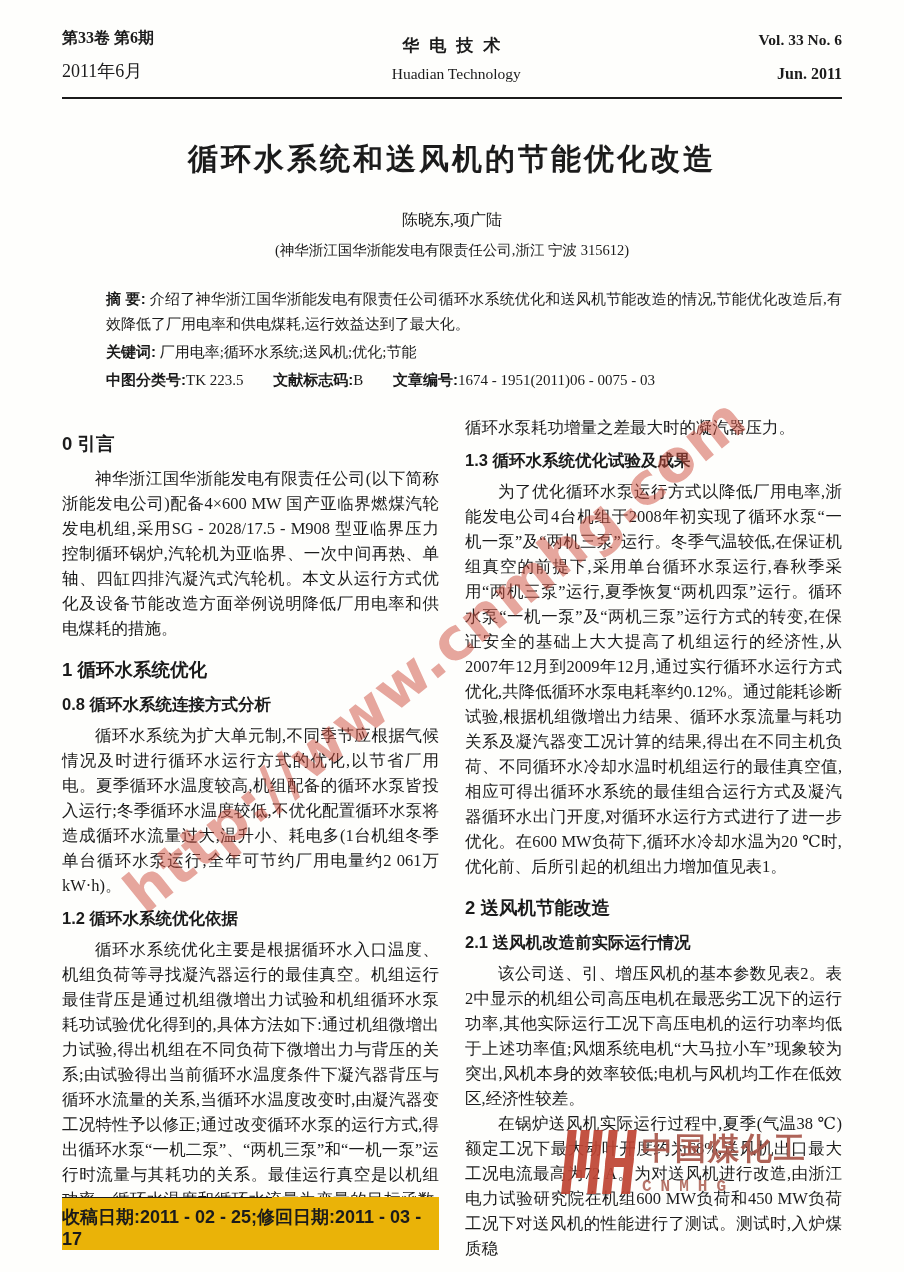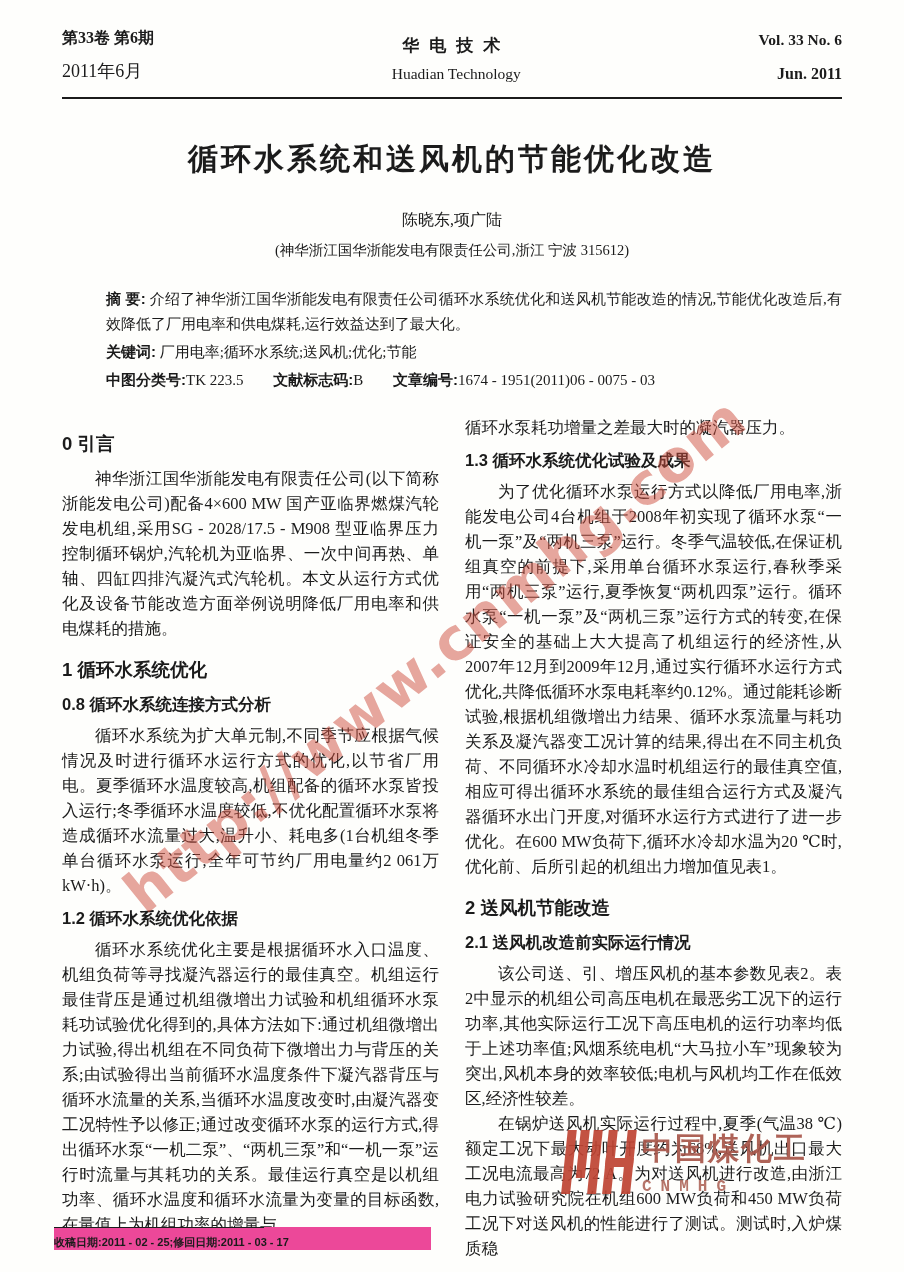--- a/index.html
+++ b/index.html
@@ -43,22 +43,22 @@
     font-size:18.5px; font-weight:bold; margin:16px 0 10px 0; text-indent:0;
   }
   h2.sec.first { margin-top:16px; }
   h3.subsec {
     font-family:"Liberation Sans","DejaVu Sans",sans-serif;
     font-size:16.5px; font-weight:bold; margin:8px 0 6px 0;
   }
   p.cont { text-indent:0; }
   
   .received {
-    position:absolute; left:54px; bottom:22px; width:377px;
-    font-size:11px; font-weight:bold; background:#ec4899;
+    position:absolute; left:62px; bottom:22px; width:377px;
+    font-size:18px; font-weight:bold; background:#eab308;
     font-family:"Liberation Sans","DejaVu Sans",sans-serif;
   }
   .received .shortline { width:210px; border-top:1.5px solid #1b1b1b; margin-bottom:7px; }
   
   .wm-url {
     position:absolute; left:435px; top:655px;
     transform:translate(-50%,-50%) rotate(-39deg);
     font-family:"DejaVu Sans",sans-serif; font-weight:bold; font-size:58px;
     white-space:nowrap; pointer-events:none; z-index:5;
     color:rgba(205,77,62,0.50); letter-spacing:1px;

